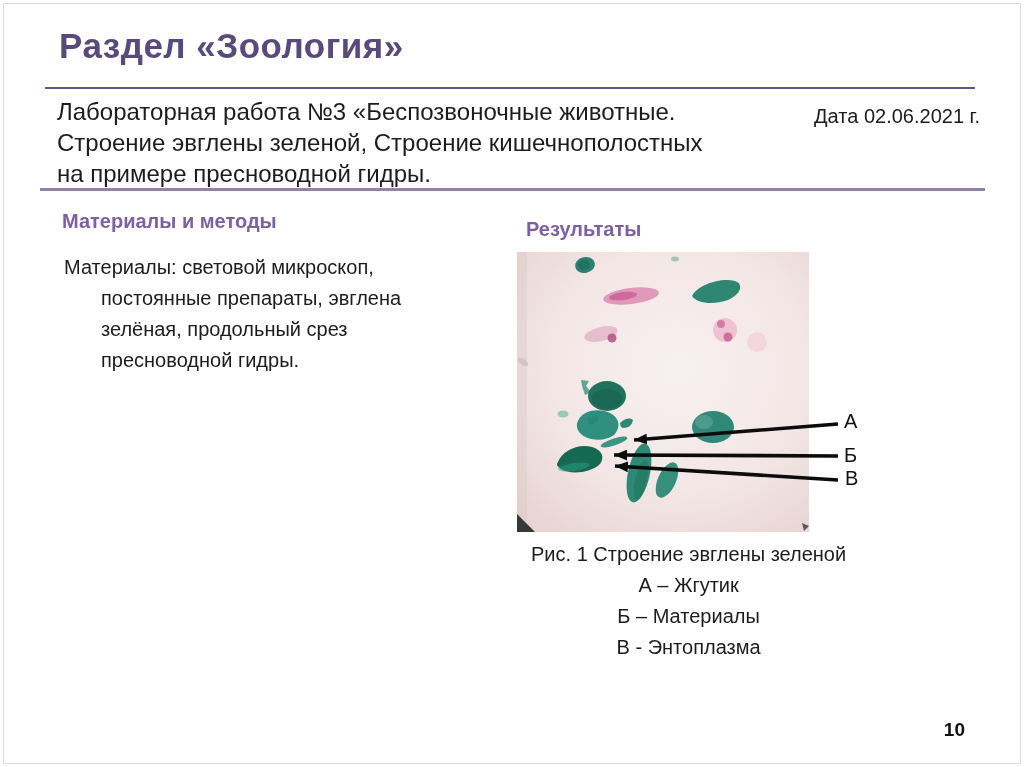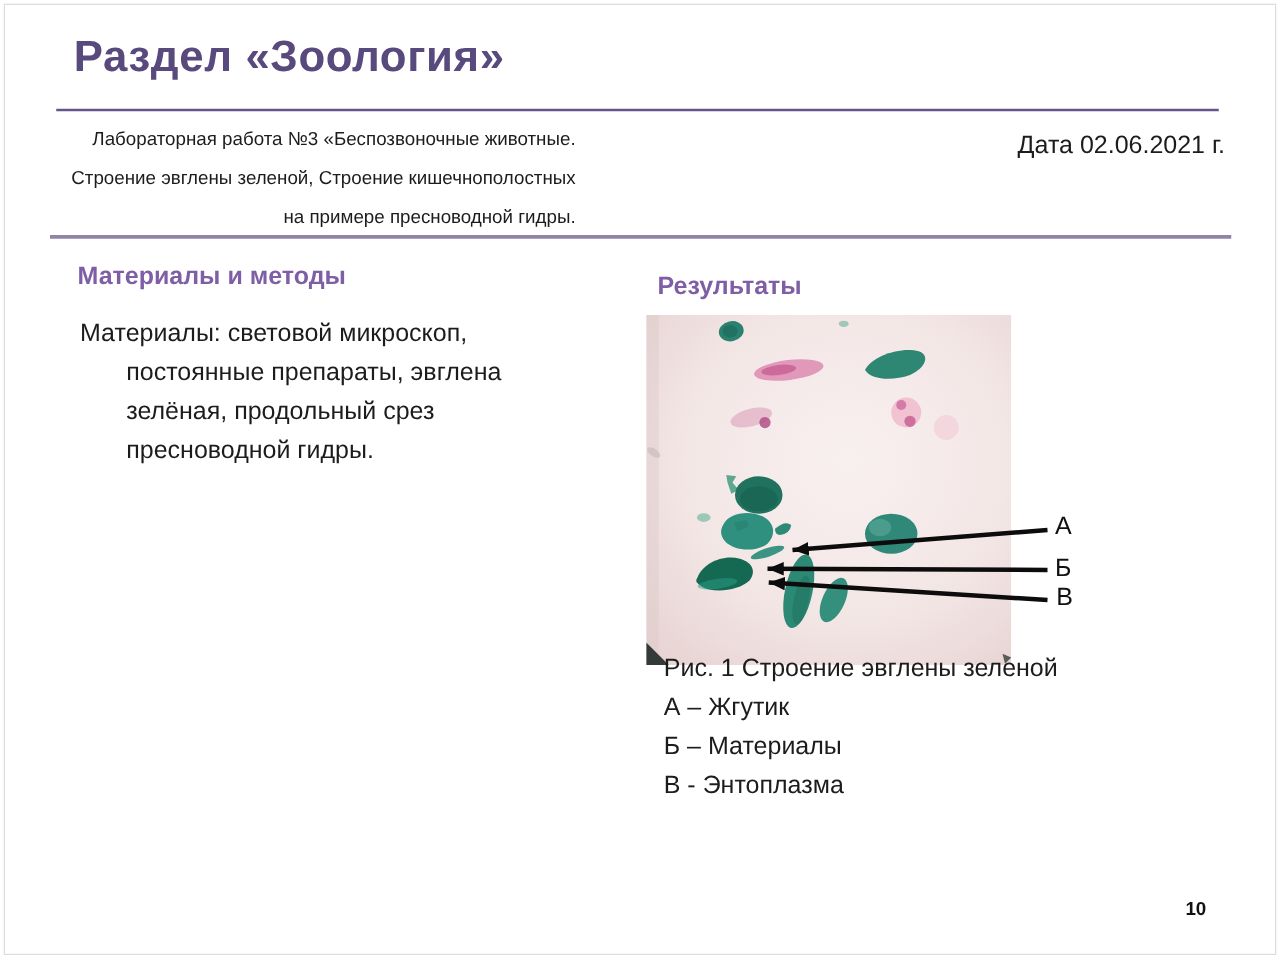--- a/index.html
+++ b/index.html
@@ -9,42 +9,42 @@
     --rule-bottom:#9083a7;
     --text:#1c1c1c;
   }
   html,body{margin:0;padding:0;background:#ffffff;}
   body{font-family:"Liberation Sans","DejaVu Sans",sans-serif;color:var(--text);}
   .slide{position:relative;width:1024px;height:767px;background:#ffffff;overflow:hidden;}
   .frame{position:absolute;left:3px;top:3px;right:3px;bottom:3px;border:1px solid #dcdcdc;pointer-events:none;}
 
   .title{position:absolute;left:59px;top:26px;font-size:35px;font-weight:600;color:var(--accent-dark);letter-spacing:.5px;}
   .rule-top{position:absolute;left:45px;top:87px;width:930px;height:2px;background:var(--rule-top);}
-  .header-text{position:absolute;left:57px;top:96px;font-size:15px;line-height:31px;white-space:pre-line;color:var(--text);text-align:right;}
+  .header-text{position:absolute;left:57px;top:96px;font-size:24px;line-height:31px;white-space:pre-line;color:var(--text);}
   .header-date{position:absolute;right:44px;top:105px;font-size:20px;white-space:nowrap;color:var(--text);}
   .rule-bottom{position:absolute;left:40px;top:188px;width:945px;height:3px;background:var(--rule-bottom);}
 
   .col-heading{position:absolute;font-size:20px;font-weight:700;color:var(--accent);}
   .methods-heading{left:62px;top:210px;}
   .results-heading{left:526px;top:218px;}
 
   .methods-body{position:absolute;left:64px;top:252px;width:430px;font-size:20px;line-height:31px;}
   .methods-body .para{margin:0 0 6px 0;padding-left:37px;text-indent:-37px;white-space:pre-line;}
 
   .figure{position:absolute;left:517px;top:252px;width:360px;height:282px;}
   .figure svg{position:absolute;left:0;top:0;}
   .pointer-label{position:absolute;font-size:20px;color:#111;}
   .pl-a{left:327px;top:158px;}
   .pl-b{left:327px;top:192px;}
   .pl-c{left:328px;top:215px;}
 
-  .caption-block{position:absolute;left:531px;top:520px;font-size:20px;line-height:31px;color:var(--text);}
+  .caption-block{position:absolute;left:531px;top:539px;font-size:20px;line-height:31px;color:var(--text);text-align:center;}
   .caption-block div{white-space:nowrap;}
 
-  .page-number{position:absolute;right:59px;top:719px;font-size:15px;font-weight:700;color:#111;}
+  .page-number{position:absolute;right:59px;top:719px;font-size:19px;font-weight:700;color:#111;}
 </style>
 </head>
 <body>
 
 <div class="slide">
   <div class="frame"></div>
 
   <div class="title">Раздел «Зоология»</div>
   <div class="rule-top"></div>
 

